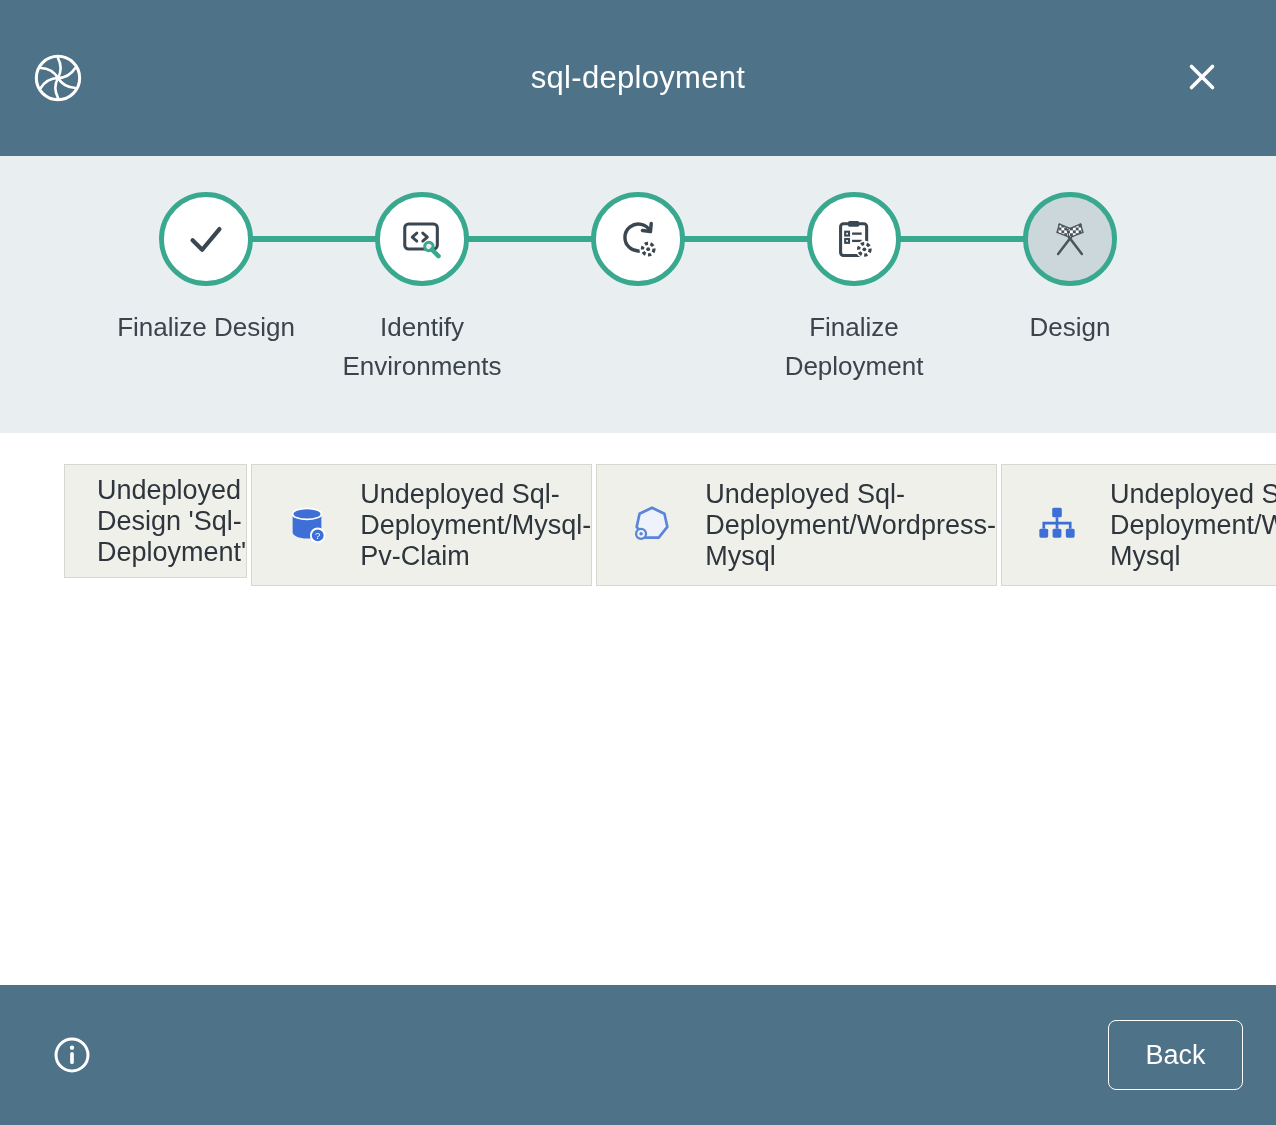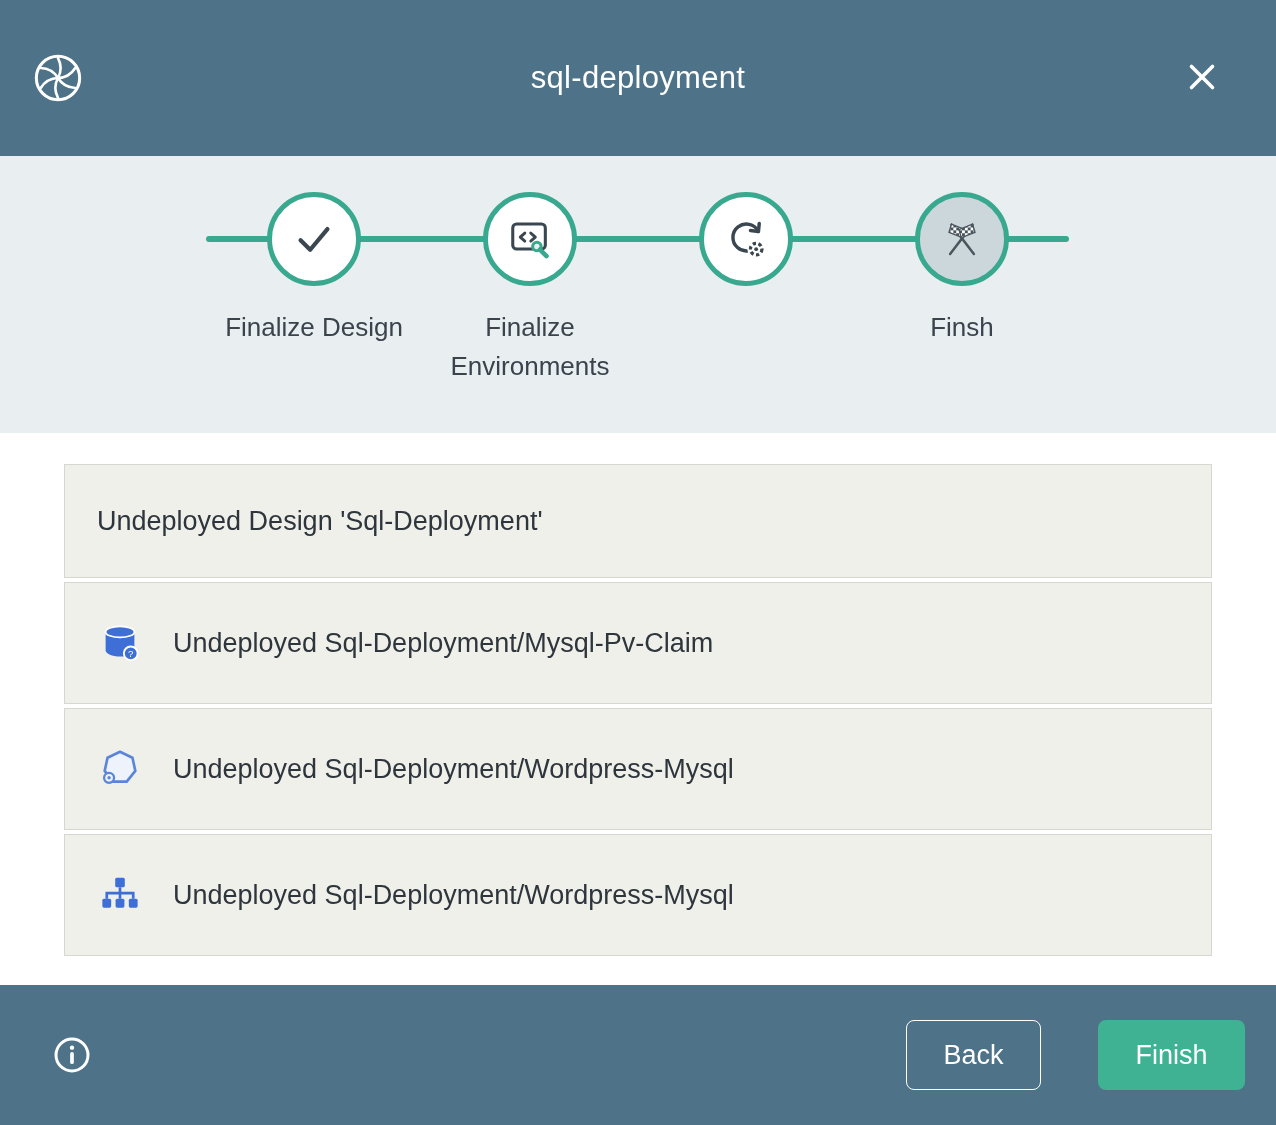--- a/index.html
+++ b/index.html
@@ -45,21 +45,21 @@
   }
   .circle.current { background:#ccd7dc; }
   .step-ic { width:46px; height:46px; }
   .step-label {
     margin-top:22px; width:200px; text-align:center;
     font-size:26px; line-height:1.5; color:#3b444d;
   }
 
   
   .content { flex:1 1 auto; background:#ffffff; padding:31px 64px 0 64px; }
-  .rows { display:flex; flex-direction:column; gap:4px; }
+  .rows { display:flex; flex-direction:row; gap:4px; }
   .row {
     background:#eff0ea; border:1px solid #d6d8d0;
     display:flex; align-items:center; padding-left:32px; gap:30px;
   }
   .row.header-row { height:114px; }
   .row.item-row { height:122px; }
   .row-ic { width:46px; height:46px; flex:0 0 auto; }
   .row-text { font-size:27px; color:#2e353c; }
 
   
@@ -146,52 +146,70 @@
               <rect x="3" y="4.2" width="17" height="13" rx="2" fill="none" stroke="#3b4750" stroke-width="1.6"></rect>
               <path d="M9.3 8.9 L6.9 11 L9.3 13.1" fill="none" stroke="#3b4750" stroke-width="1.5" stroke-linecap="round" stroke-linejoin="round"></path>
               <path d="M12.4 8.9 L14.8 11 L12.4 13.1" fill="none" stroke="#3b4750" stroke-width="1.5" stroke-linecap="round" stroke-linejoin="round"></path>
               <g>
                 <circle cx="15.6" cy="15.9" r="2.2" fill="#e9eef0" stroke="#38a88f" stroke-width="1.6"></circle>
                 <path d="M17.2 17.5 L20.6 20.9" stroke="#38a88f" stroke-width="2.4" stroke-linecap="round"></path>
               </g>
             </svg>
           </span>
         </div>
-        <div class="step-label">Finalize Environments</div>
+        <div class="step-label">Identify Environments</div>
       </div>
 
       <div class="step">
         <div class="circle">
           <span class="step-ic">
             <svg viewBox="0 0 24 24">
               <path d="M18.2 14.8 A7 7 0 1 1 18.4 8" fill="none" stroke="#3b4750" stroke-width="1.8" stroke-linecap="round"></path>
               <path d="M18.9 3.9 L18.5 8.1 L14.3 7.6" fill="none" stroke="#3b4750" stroke-width="1.8" stroke-linecap="round" stroke-linejoin="round"></path>
               <circle cx="17.3" cy="17.3" r="4.6" fill="#ffffff"></circle>
               <circle cx="17.3" cy="17.3" r="3" fill="none" stroke="#3b4750" stroke-width="1.7" stroke-dasharray="1.7 1.3"></circle>
               <circle cx="17.3" cy="17.3" r="1" fill="#3b4750"></circle>
             </svg>
           </span>
         </div>
       </div>
 
+      <div class="step">
+        <div class="circle">
+          <span class="step-ic">
+            <svg viewBox="0 0 24 24">
+              <rect x="5" y="4" width="13.6" height="16.6" rx="1.5" fill="none" stroke="#3b4750" stroke-width="1.6"></rect>
+              <rect x="8.8" y="2.6" width="6" height="3" rx="1" fill="#3b4750"></rect>
+              <rect x="7.4" y="8.2" width="2" height="2" fill="none" stroke="#3b4750" stroke-width="1.1"></rect>
+              <path d="M11 9.2 H16" stroke="#3b4750" stroke-width="1.2"></path>
+              <rect x="7.4" y="12" width="2" height="2" fill="none" stroke="#3b4750" stroke-width="1.1"></rect>
+              <path d="M11 13 H16" stroke="#3b4750" stroke-width="1.2"></path>
+              <circle cx="17.4" cy="17.4" r="4.6" fill="#ffffff"></circle>
+              <circle cx="17.4" cy="17.4" r="3" fill="none" stroke="#3b4750" stroke-width="1.7" stroke-dasharray="1.7 1.3"></circle>
+              <circle cx="17.4" cy="17.4" r="1" fill="#3b4750"></circle>
+            </svg>
+          </span>
+        </div>
+        <div class="step-label">Finalize Deployment</div>
+      </div>
 
       <div class="step">
         <div class="circle current">
           <span class="step-ic">
             <svg viewBox="0 0 24 24">
               <g stroke="#4a565e" stroke-width="1.3" stroke-linecap="round">
                 <path d="M6.5 4.5 L18.2 19.8"></path>
                 <path d="M17.5 4.5 L5.8 19.8"></path>
               </g>
               <path d="M6.5 4.3 L13.6 7.1 L12.3 11.3 L5.2 8.5 Z" fill="url(#chk)" stroke="#4a565e" stroke-width="0.7"></path>
               <path d="M17.5 4.3 L10.4 7.1 L11.7 11.3 L18.8 8.5 Z" fill="url(#chk)" stroke="#4a565e" stroke-width="0.7"></path>
             </svg>
           </span>
         </div>
-        <div class="step-label">Finsh</div>
+        <div class="step-label">Design</div>
       </div>
 
     </div>
   </div>
 
   <div class="content">
     <div class="rows">
 
       <div class="row header-row">
         <span class="row-text">Undeployed Design 'Sql-Deployment'</span>
@@ -241,16 +259,15 @@
       <span>
         <svg viewBox="0 0 24 24" width="40" height="40">
           <circle cx="12" cy="12" r="9.6" fill="none" stroke="#ffffff" stroke-width="1.8"></circle>
           <circle cx="12" cy="7.6" r="1.3" fill="#ffffff"></circle>
           <rect x="10.9" y="10.2" width="2.2" height="7.2" rx="1.1" fill="#ffffff"></rect>
         </svg>
       </span>
     </button>
     <div class="ftr-spacer"></div>
     <button class="btn btn-back">Back</button>
-    <button class="btn btn-finish">Finish</button>
   </div>
 
 </div>
 
 </body></html>

